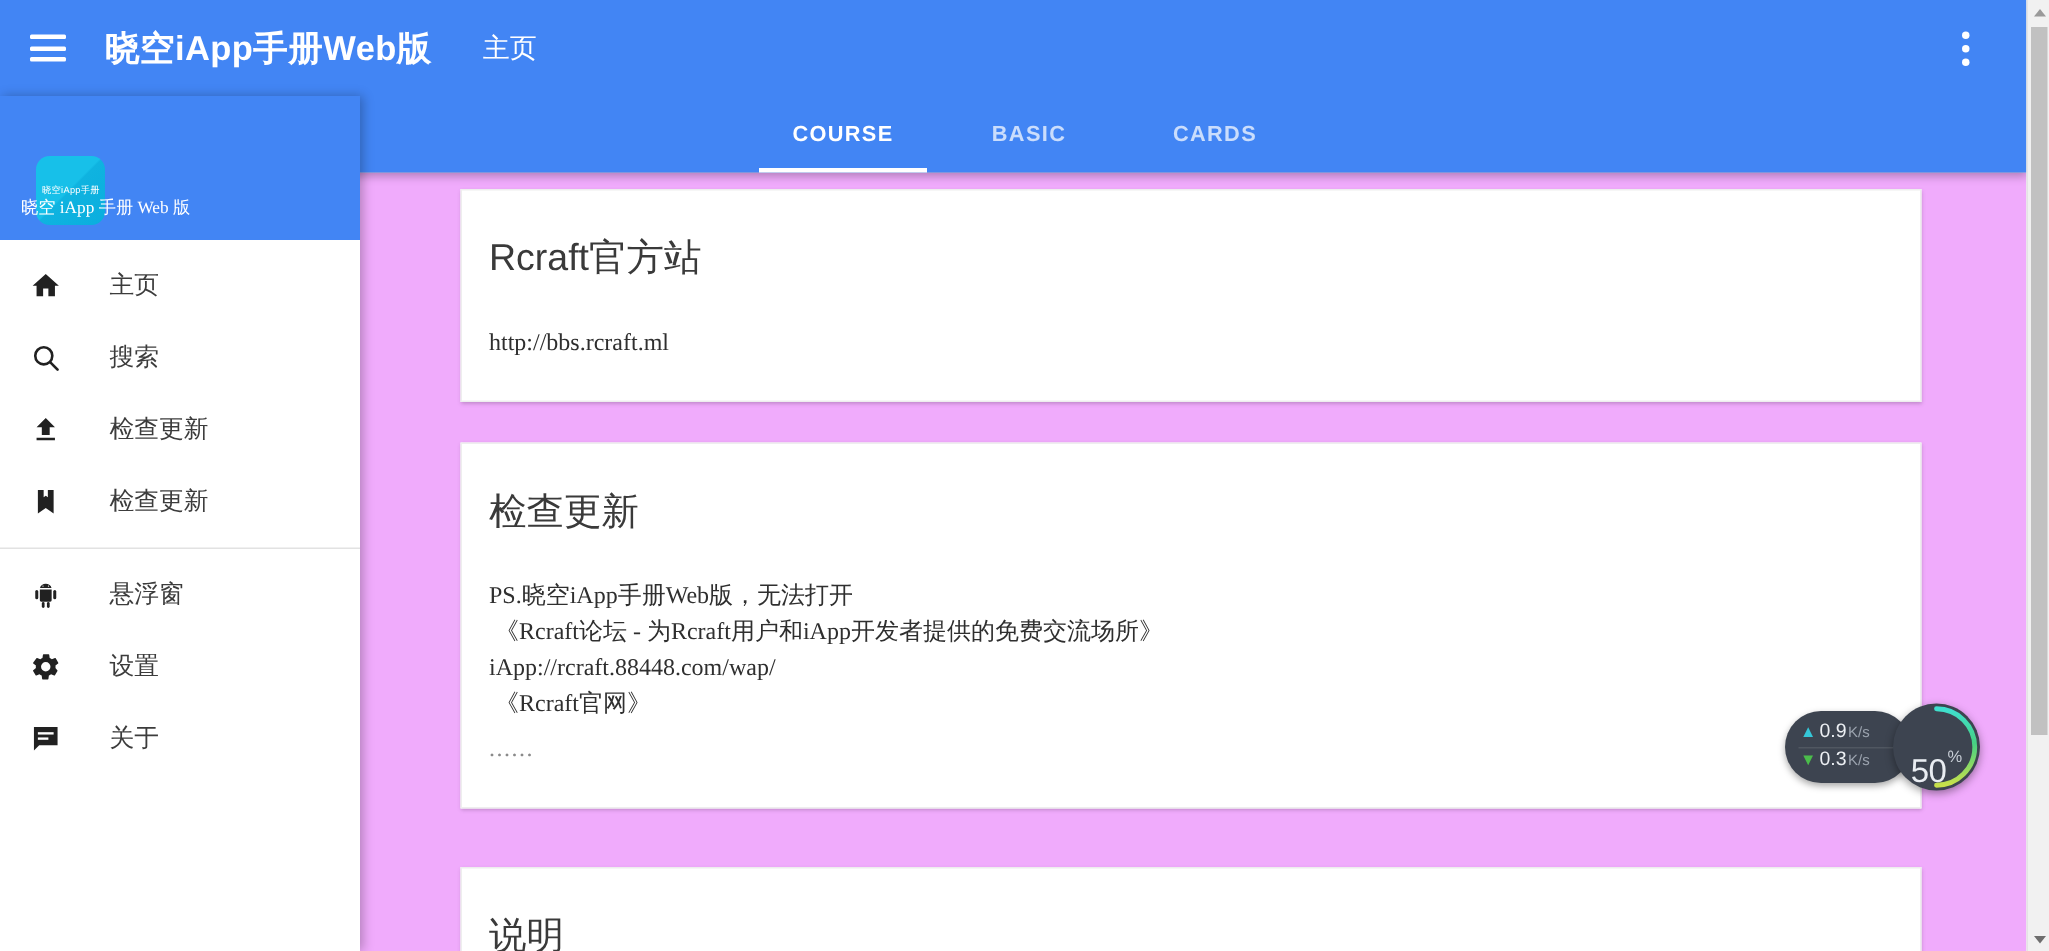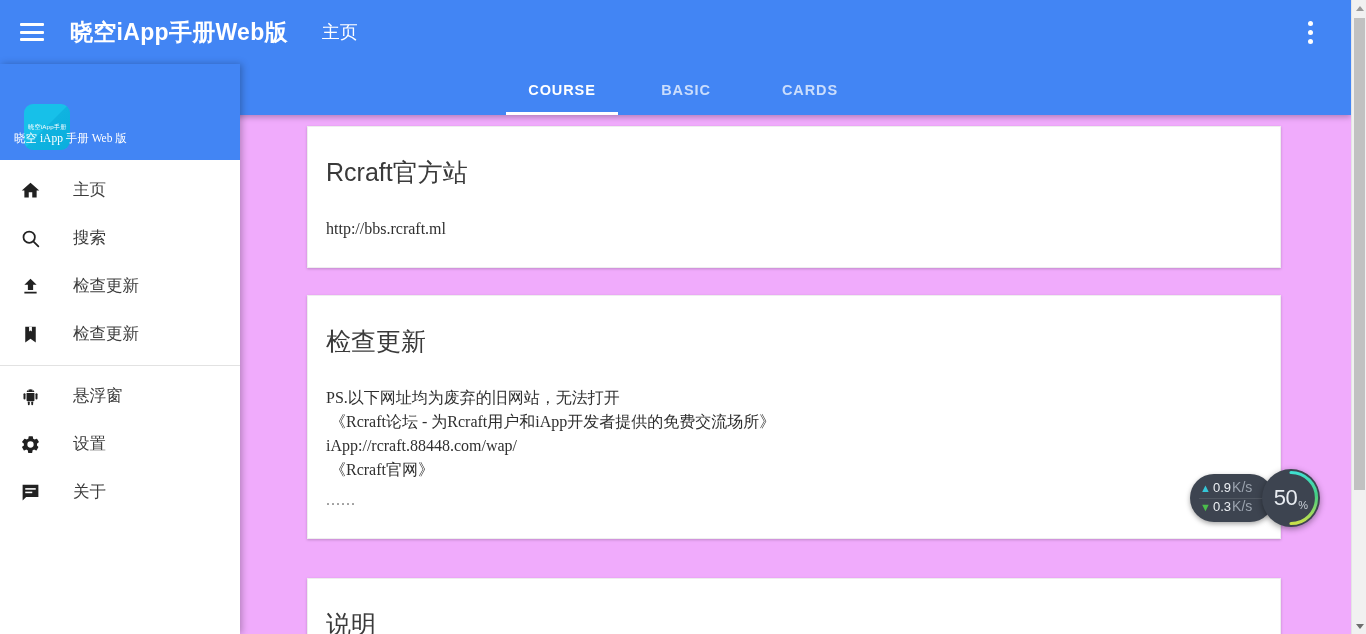--- a/index.html
+++ b/index.html
@@ -151,38 +151,38 @@
     box-shadow: 0 2px 5px rgba(0,0,0,0.35);
     display: flex; flex-direction: column; justify-content: center;
     padding-left: 10px;
     position: relative; z-index: 1;
   }
   .speed-row { display: flex; align-items: baseline; height: 19px; }
   .speed-arrow { font-size: 11px; line-height: 1; width: 11px; }
   .speed-arrow.up { color: #35c7d8; }
   .speed-arrow.down { color: #4bbd4b; }
   .speed-val { color: #eceff3; font-size: 13px; margin-left: 2px; }
-  .speed-unit { color: #9ba3ae; font-size: 14px; margin-left: 1px; }
+  .speed-unit { color: #9ba3ae; font-size: 10px; margin-left: 1px; }
   .speed-sep {
     position: absolute; left: 9px; right: 9px; top: 24px;
     height: 1px; background: rgba(255,255,255,0.10);
   }
   .gauge {
     position: relative; width: 58px; height: 58px; margin-left: -12px; z-index: 2;
   }
   .gauge-disc {
     position: absolute; inset: 0;
     border-radius: 50%;
     background: #3d4450;
     box-shadow: 0 2px 6px rgba(0,0,0,0.38);
   }
   .gauge svg { position: absolute; inset: 0; }
   .gauge-text {
     position: absolute; inset: 0;
-    display: flex; align-items: center; justify-content: center;
+    display: flex; align-items: flex-end; justify-content: center;
   }
   .gauge-num { color: #e9edf2; font-size: 22px; font-weight: 300; letter-spacing: -0.5px; }
   .gauge-pct { color: #c8ced6; font-size: 11px; align-self: flex-end; margin-bottom: 16px; margin-left: 1px; }
 
   
   .scrollbar {
     position: absolute; right: 0; top: 0;
     width: 15px; height: 634px;
     background: #f1f1f1;
     border-left: 1px solid #e4e4e4;
@@ -246,21 +246,21 @@
     <div class="card" style="top:11px;">
       <div class="card-title">Rcraft官方站</div>
       <div class="card-body">
         <div class="line">http://bbs.rcraft.ml</div>
       </div>
     </div>
 
     <div class="card" style="top:180px;">
       <div class="card-title">检查更新</div>
       <div class="card-body">
-        <div class="line">PS.以下网址均为废弃的旧网站，无法打开</div>
+        <div class="line">PS.晓空iApp手册Web版，无法打开</div>
         <div class="line"> 《Rcraft论坛 - 为Rcraft用户和iApp开发者提供的免费交流场所》</div>
         <div class="line">iApp://rcraft.88448.com/wap/</div>
         <div class="line"> 《Rcraft官网》</div>
         <div class="line dots">......</div>
       </div>
     </div>
 
     <div class="card" style="top:463px; height:120px;">
       <div class="card-title">说明</div>
     </div>

